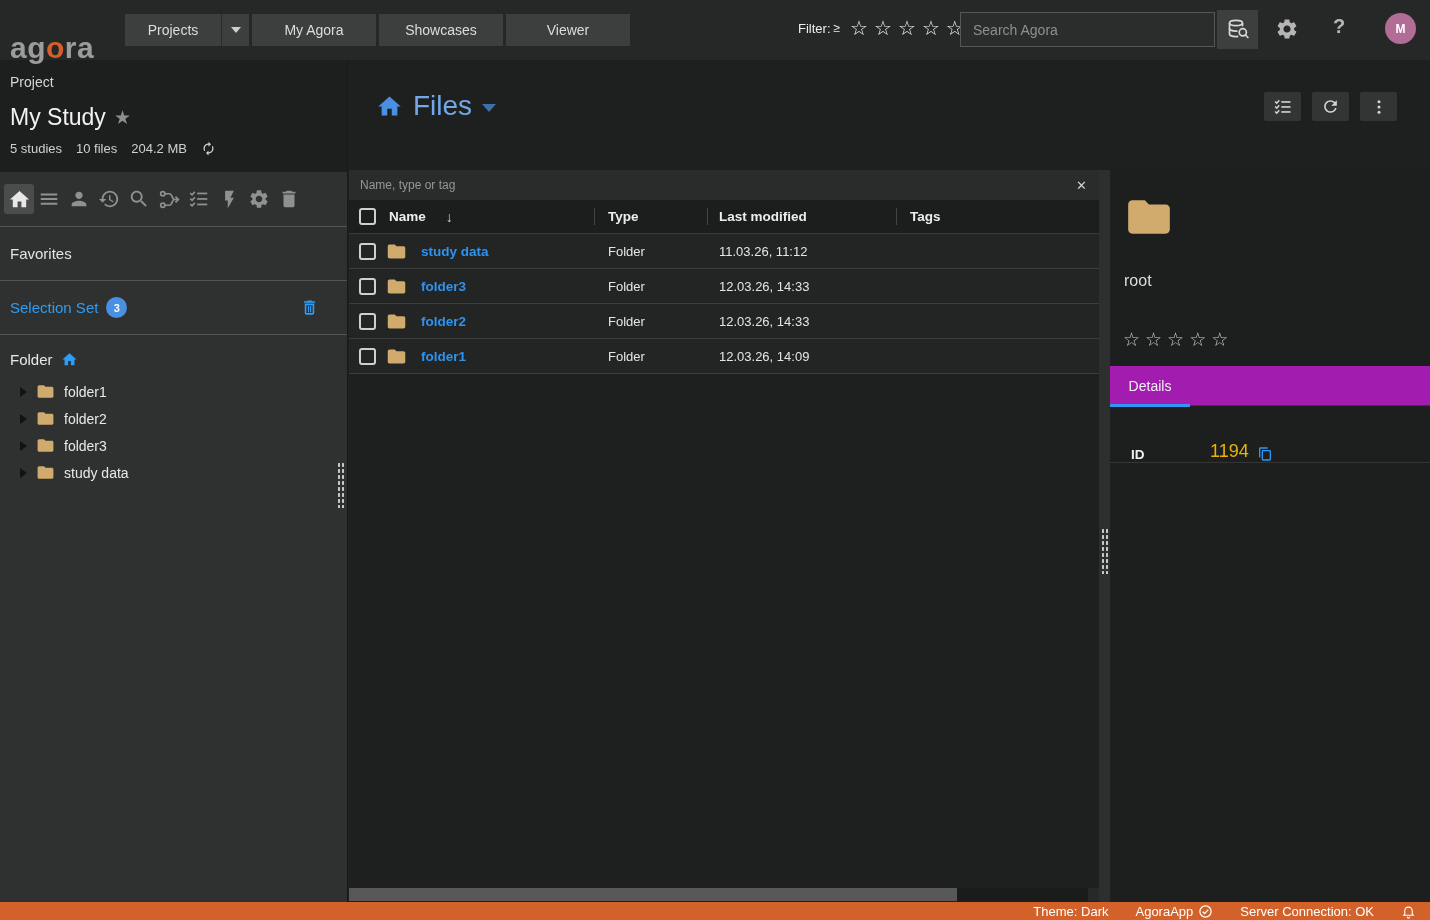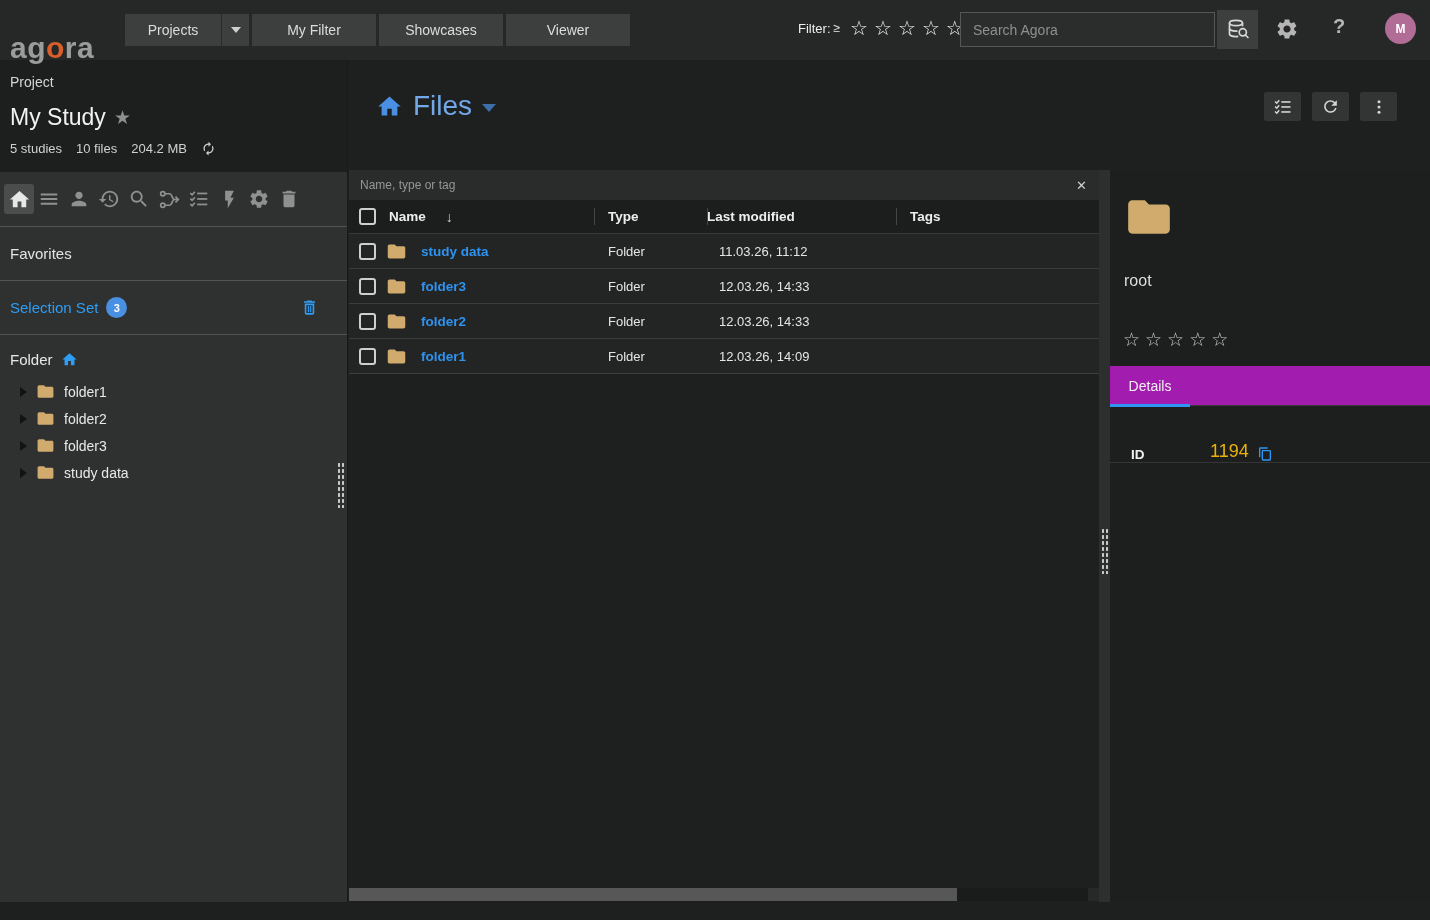--- a/index.html
+++ b/index.html
@@ -73,21 +73,21 @@
   .filter-row { height:30px; background:#2a2b2b; display:flex; align-items:center; padding:0 12px 0 11px; }
   .filter-row input { flex:1; background:transparent; border:none; outline:none; color:#cfcfcf; font-size:12px; font-family:"Liberation Sans", sans-serif; }
   .filter-row input::placeholder { color:#969696; }
   .filter-close { color:#cfcfcf; font-size:13px; cursor:pointer; }
   .grid-cols { display:grid; grid-template-columns:245px 113px 189px 1fr; }
   .thead { height:34px; background:#1c1e1e; border-bottom:1px solid #3a3a3a; align-items:center; }
   .th { font-size:13.5px; font-weight:bold; color:#ededed; display:flex; align-items:center; height:100%; position:relative; }
   .th .colsep { position:absolute; left:0; top:8px; bottom:8px; width:1px; background:#454545; }
   .th-name { padding-left:10px; gap:13px; }
   .th-type, .th-tags { padding-left:14px; }
-  .th-mod { }
+  .th-mod { padding-left:12px; }
   .sort-arrow { color:#cfcfcf; font-weight:normal; font-size:14px; margin-left:7px; }
   .trow { height:35px; background:#232525; border-bottom:1px solid #3d3d3d; align-items:center; cursor:pointer; }
   .td { font-size:13px; color:#e5e5e5; display:flex; align-items:center; height:100%; }
   .td-name { padding-left:10px; gap:10px; }
   .td-type, .td-tags { padding-left:14px; }
   .td-mod { padding-left:12px; }
   .row-name { color:#2e93f0; font-weight:bold; font-size:13.5px; margin-left:4px; }
   input.cbx { appearance:none; -webkit-appearance:none; width:17px; height:17px; border:2px solid #cfcfcf; border-radius:3px; background:transparent; cursor:pointer; flex:none; }
   .hscroll { position:absolute; left:0; bottom:1px; width:750px; height:13px; background:#1a1c1c; }
   .hscroll .thumb { position:absolute; left:0; top:0; height:13px; width:608px; background:#575757; cursor:pointer; }
@@ -127,21 +127,21 @@
     <div class="topnav">
       <div class="projects-group">
         <div class="navbtn main">
             <span>Projects</span>
           </div>
         <div class="navbtn caret">
             <span class="caret-down"></span>
           </div>
       </div>
       <div class="navbtn wide">
-          <span>My Filter</span>
+          <span>My Agora</span>
         </div>
       <div class="navbtn wide">
           <span>Showcases</span>
         </div>
       <div class="navbtn wide">
           <span>Viewer</span>
         </div>
     </div>
 
     <div class="filterzone">
@@ -497,14 +497,31 @@
       <span class="rp-field-value">1194</span>
       <span class="copy-icon">
         <svg width="16" height="16" viewBox="0 0 24 24" fill="none" stroke="currentColor" stroke-width="2">
             <rect x="8" y="7" width="12" height="14" rx="1"></rect>
             <path d="M16 3H5a1 1 0 0 0-1 1v13"></path>
           </svg>
       </span>
     </div>
   </div>
 
+  <div class="statusbar">
+    <span class="status-item">Theme: Dark</span>
+    <span class="status-item">
+      <span>AgoraApp</span>
+      <svg width="15" height="15" viewBox="0 0 24 24" fill="none" stroke="currentColor" stroke-width="2">
+          <circle cx="12" cy="12" r="9"></circle>
+          <path d="M7.5 12.5l3 3 6-6.5"></path>
+        </svg>
+    </span>
+    <span class="status-item">Server Connection: OK</span>
+    <span class="bell">
+      <svg width="15" height="15" viewBox="0 0 24 24" fill="none" stroke="currentColor" stroke-width="1.8">
+          <path d="M6 16v-5a6 6 0 0 1 12 0v5l1.6 2H4.4L6 16z"></path>
+          <path d="M10 20.5a2 2 0 0 0 4 0"></path>
+        </svg>
+    </span>
+  </div>
 
 </div>
 
 </body></html>

